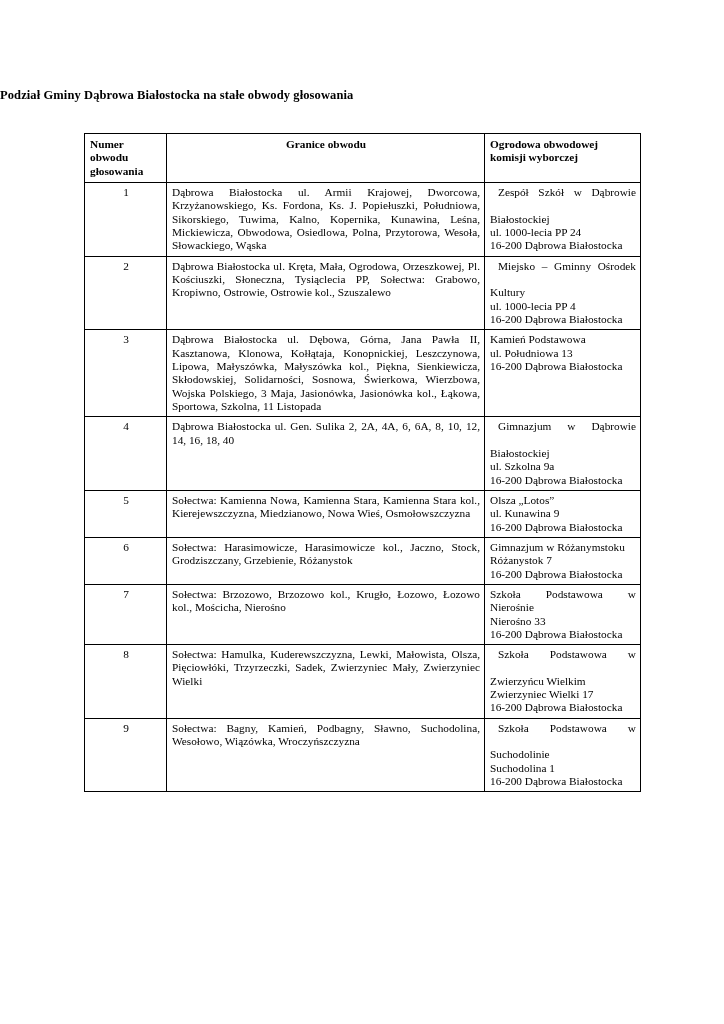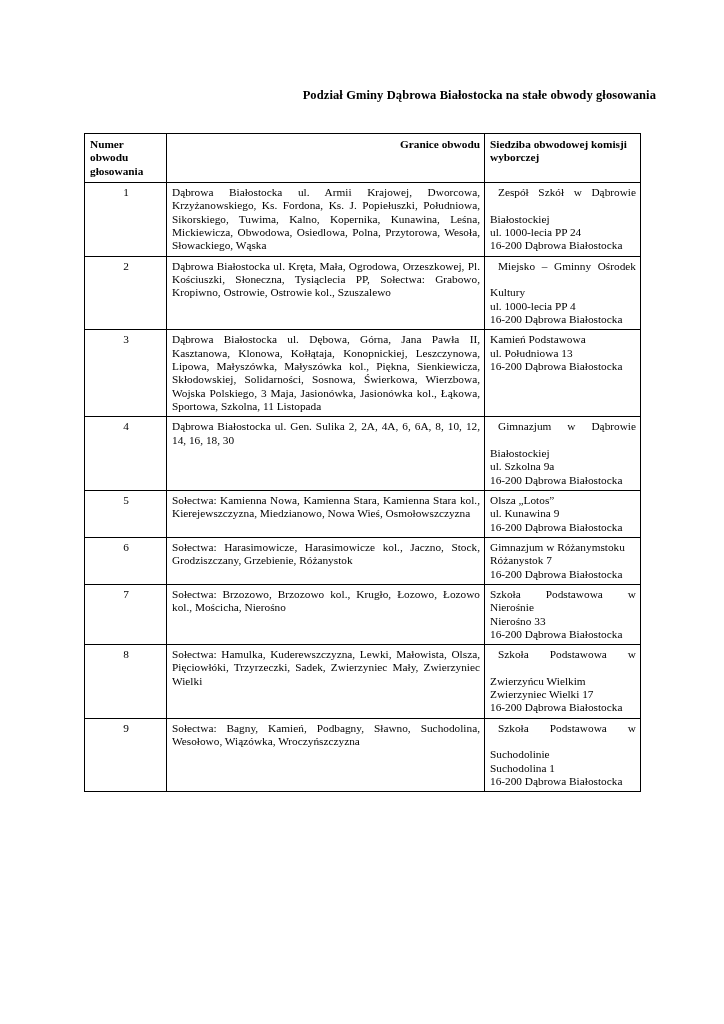--- a/index.html
+++ b/index.html
@@ -19,21 +19,21 @@
     height: 1024px;
     box-sizing: border-box;
     padding: 0;
     position: relative;
   }
   .doc-title {
     position: absolute;
     top: 88px;
     left: 0;
     width: 656px;
-    text-align: right;
+    text-align: left;
     font-size: 12.5px;
     font-weight: bold;
     letter-spacing: 0.1px;
   }
   table.voting-table {
     position: absolute;
     top: 133px;
     left: 84px;
     width: 556px;
     border-collapse: collapse;
@@ -53,21 +53,21 @@
     font-weight: bold;
   }
   .col-num { width: 82px; }
   .col-bounds { width: 318px; }
   .col-seat { width: 156px; }
 
   .head-num {
     text-align: left;
   }
   .head-bounds {
-    text-align: right;
+    text-align: center;
   }
   .head-seat {
     text-align: left;
   }
   td.num-cell {
     text-align: center;
     padding-top: 4px;
   }
   td.bounds-cell {
     text-align: justify;
@@ -109,21 +109,21 @@
     </colgroup>
     <thead>
       <tr class="headrow">
         <th class="head-num">
           <span>Numer</span>
           <span>obwodu</span>
           <span>głosowania</span>
         </th>
         <th class="head-bounds">Granice obwodu</th>
         <th class="head-seat">
-          <span>Siedziba obwodowej</span>
+          <span>Ogrodowa obwodowej</span>
           <span>komisji wyborczej</span>
         </th>
       </tr>
     </thead>
     <tbody>
 
       <tr>
         <td class="num-cell">1</td>
         <td class="bounds-cell">Dąbrowa Białostocka ul. Armii Krajowej, Dworcowa, Krzyżanowskiego, Ks. Fordona, Ks. J. Popiełuszki, Południowa, Sikorskiego, Tuwima, Kalno, Kopernika, Kunawina, Leśna, Mickiewicza, Obwodowa, Osiedlowa, Polna, Przytorowa, Wesoła, Słowackiego, Wąska</td>
         <td class="seat-cell">
@@ -150,21 +150,21 @@
         <td class="bounds-cell">Dąbrowa Białostocka ul. Dębowa, Górna, Jana Pawła II, Kasztanowa, Klonowa, Kołłątaja, Konopnickiej, Leszczynowa, Lipowa, Małyszówka, Małyszówka kol., Piękna, Sienkiewicza, Skłodowskiej, Solidarności, Sosnowa, Świerkowa, Wierzbowa, Wojska Polskiego, 3 Maja, Jasionówka, Jasionówka kol., Łąkowa, Sportowa, Szkolna, 11 Listopada</td>
         <td class="seat-cell">
           <span class="line">Kamień Podstawowa</span>
           <span class="line">ul. Południowa 13</span>
           <span class="line">16-200 Dąbrowa Białostocka</span>
         </td>
       </tr>
 
       <tr>
         <td class="num-cell">4</td>
-        <td class="bounds-cell">Dąbrowa Białostocka ul. Gen. Sulika 2, 2A, 4A, 6, 6A, 8, 10, 12, 14, 16, 18, 30</td>
+        <td class="bounds-cell">Dąbrowa Białostocka ul. Gen. Sulika 2, 2A, 4A, 6, 6A, 8, 10, 12, 14, 16, 18, 40</td>
         <td class="seat-cell">
           <span class="line just">Gimnazjum w Dąbrowie</span>
           <span class="line">Białostockiej</span>
           <span class="line"> ul. Szkolna 9a</span>
           <span class="line">16-200 Dąbrowa Białostocka</span>
         </td>
       </tr>
 
       <tr>
         <td class="num-cell">5</td>

